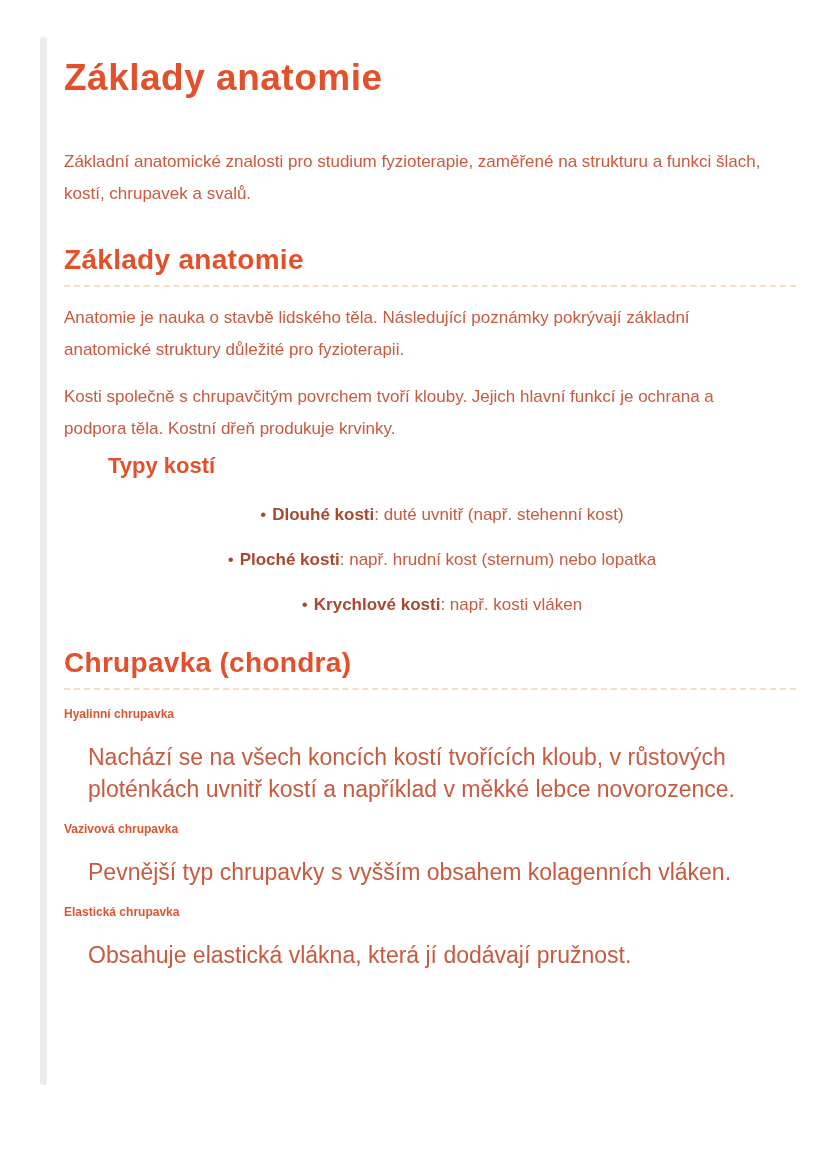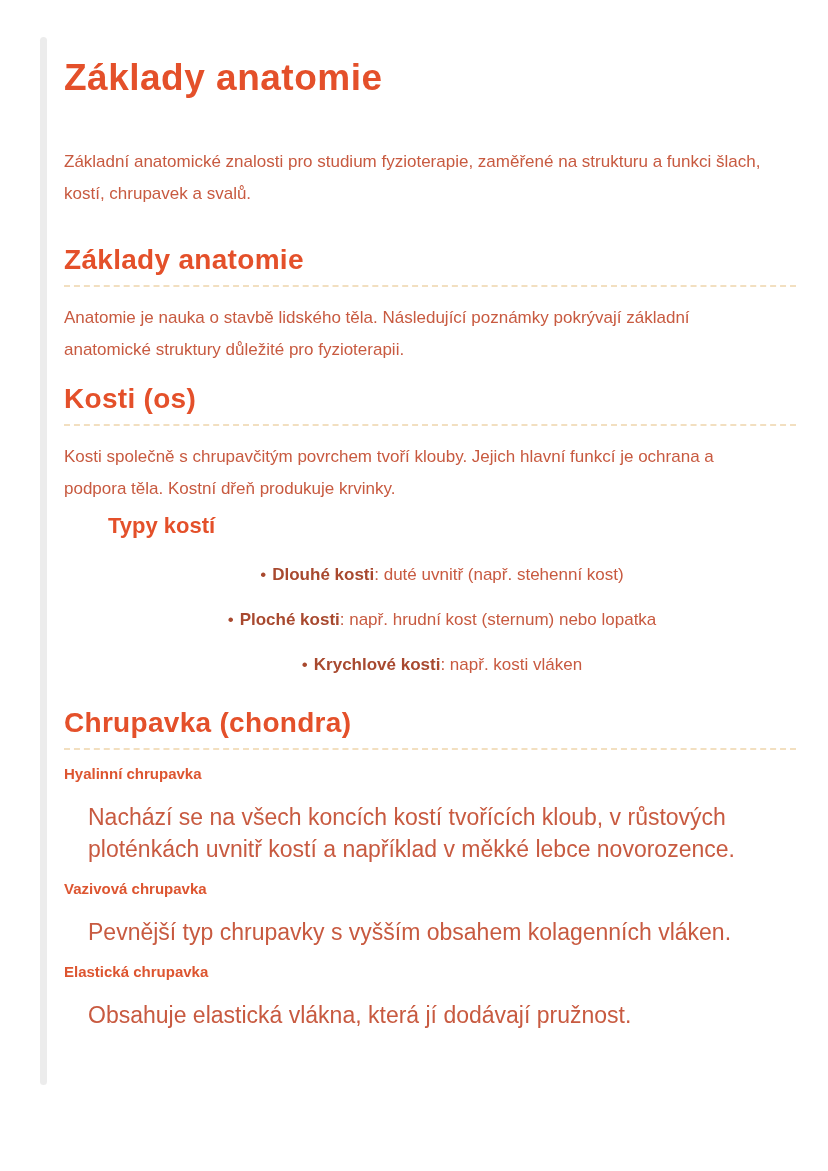--- a/index.html
+++ b/index.html
@@ -74,21 +74,21 @@
     font-size: 17px;
     line-height: 32px;
     color: #c85a40;
     text-align: center;
   }
   ul.bone-list li + li { margin-top: 13px; }
   .bullet { color: #a8492f; margin-right: 6px; }
   .term { font-weight: bold; color: #a8492f; }
   h4.entry-label {
     margin-top: 12px;
-    font-size: 15px;
+    font-size: 12px;
     line-height: 24px;
     font-weight: 600;
     color: #dd5530;
   }
   p.entry-text {
     margin-top: 15px;
     margin-left: 24px;
     font-size: 23px;
     line-height: 32px;
     color: #c85a40;
@@ -123,21 +123,20 @@
   <h1 class="doc-title">Základy anatomie</h1>
 
   <p class="intro">Základní anatomické znalosti pro studium fyzioterapie, zaměřené na strukturu a funkci šlach, kostí, chrupavek a svalů.</p>
 
   <section>
     <h2 class="section-heading first">Základy anatomie</h2>
     <p class="body-text">Anatomie je nauka o stavbě lidského těla. Následující poznámky pokrývají základní anatomické struktury důležité pro fyzioterapii.</p>
   </section>
 
   <section>
-    <h2 class="section-heading">Kosti (os)</h2>
     <p class="body-text">Kosti společně s chrupavčitým povrchem tvoří klouby. Jejich hlavní funkcí je ochrana a podpora těla. Kostní dřeň produkuje krvinky.</p>
     <h3 class="sub-heading">Typy kostí</h3>
     <ul class="bone-list">
       <li><span class="bullet">•</span><span class="term">Dlouhé kosti</span><span>: duté uvnitř (např. stehenní kost)</span></li>
       <li><span class="bullet">•</span><span class="term">Ploché kosti</span><span>: např. hrudní kost (sternum) nebo lopatka</span></li>
       <li><span class="bullet">•</span><span class="term">Krychlové kosti</span><span>: např. kosti vláken</span></li>
     </ul>
   </section>
 
   <section>

